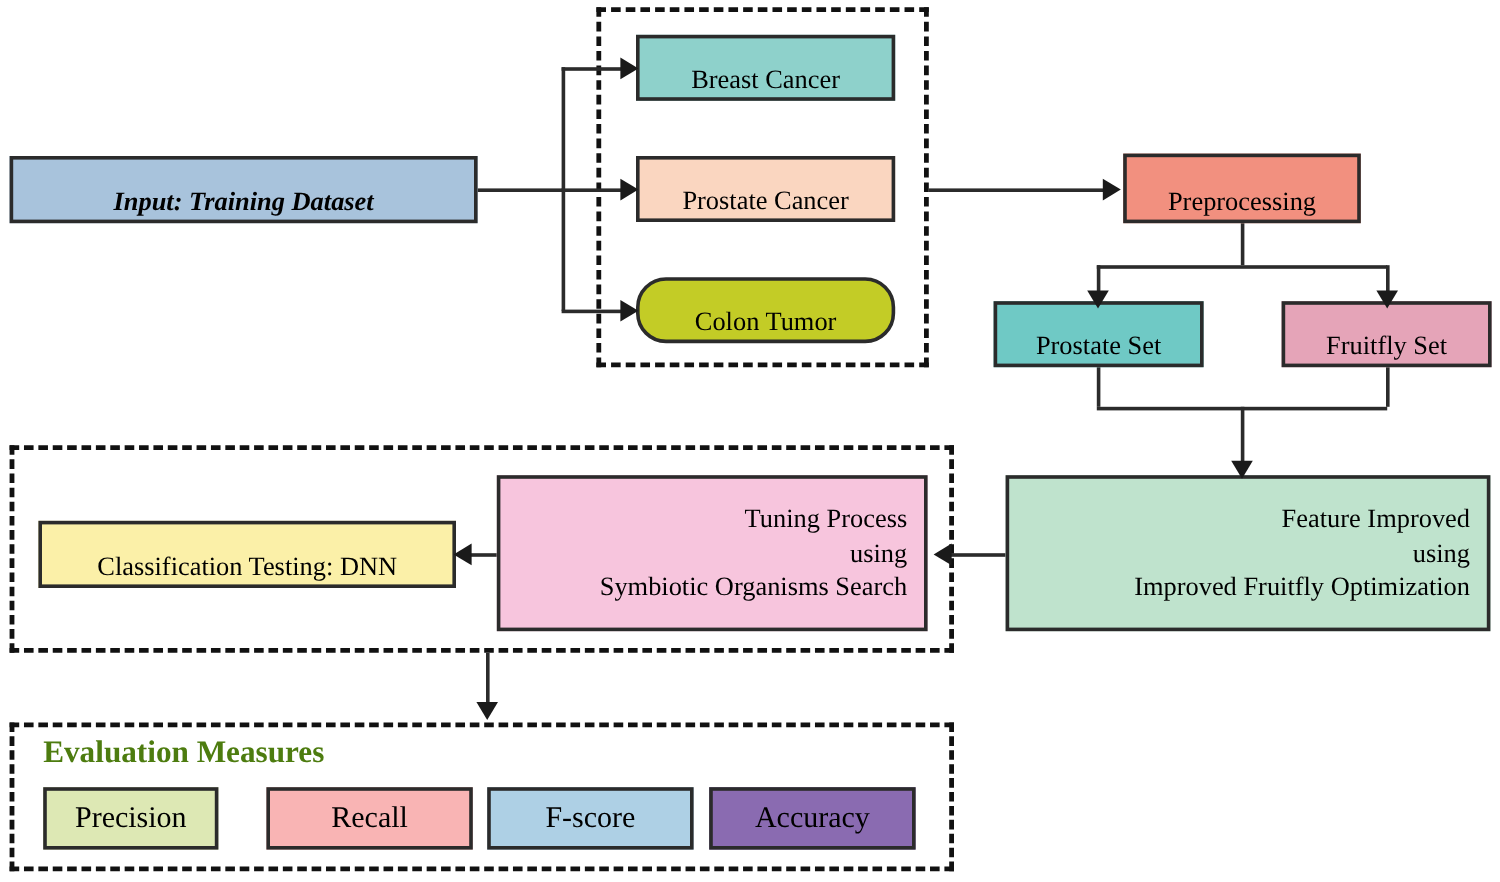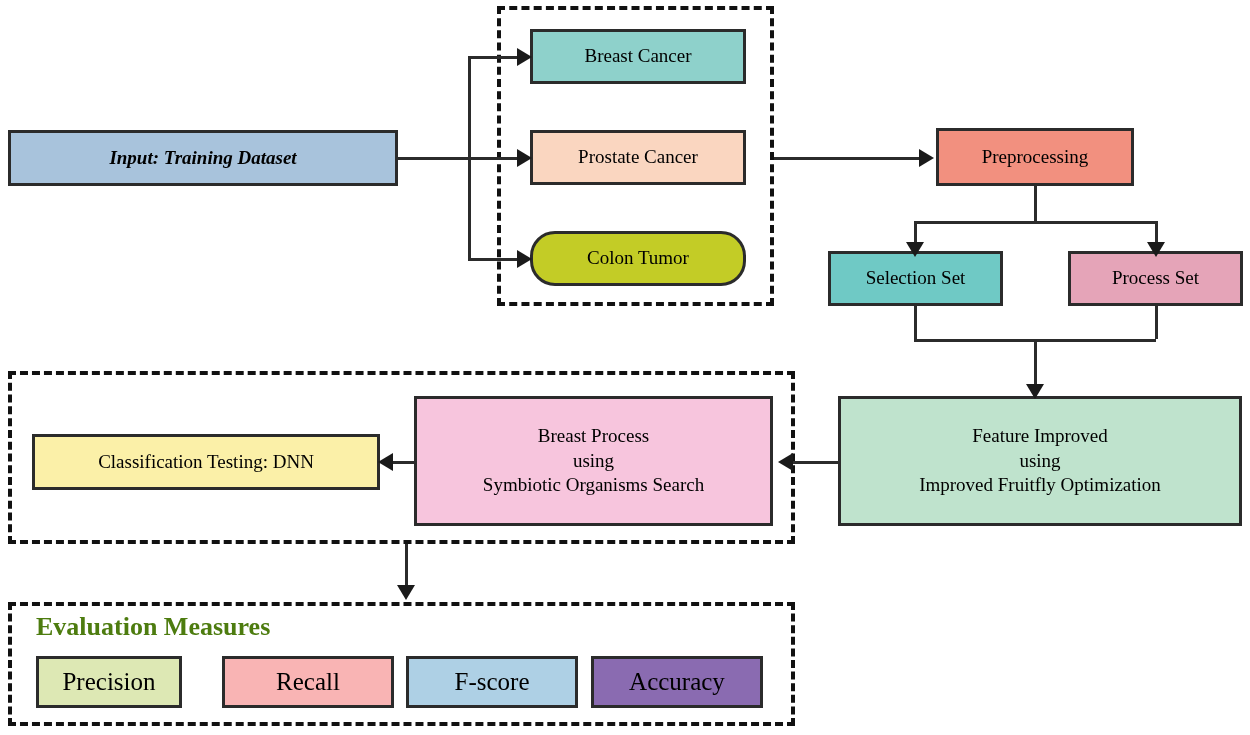--- a/index.html
+++ b/index.html
@@ -17,28 +17,28 @@
     height: 735px;
     background: #ffffff;
     overflow: hidden;
   }
   
   .node {
     position: absolute;
     box-sizing: border-box;
     border: 3px solid #2b2b2b;
     display: flex;
-    align-items: center;
+    align-items: flex-end;
     justify-content: center;
     text-align: center;
     color: #000000;
     line-height: 1.18;
     font-family: "Liberation Serif", "DejaVu Serif", serif;
-    font-size: 19px;
-    padding: 2px 24px;
+    font-size: 22px;
+    padding: 2px 14px;
     z-index: 5;
   }
   .node.bold { font-weight: bold; font-style: italic; }
   .node.multiline { line-height: 1.30; }
 
   
   .dashed-group {
     position: absolute;
     box-sizing: border-box;
     border: 4px dashed #111111;
@@ -151,44 +151,44 @@
   </div>
 
   <div class="vline" style="left:1034px; top:186px; height:35px;"></div>
   <div class="hline" style="left:914px; top:221px; width:242px;"></div>
   <div class="vline" style="left:914px; top:221px; height:24px;"></div>
   <div class="arrow arrow-down" style="left:906px; top:242px;"></div>
   <div class="vline" style="left:1155px; top:221px; height:24px;"></div>
   <div class="arrow arrow-down" style="left:1147px; top:242px;"></div>
 
   <div class="node" style="left:828px; top:251px; width:175px; height:55px; background:#6fc9c5;">
-    <span>Selection Set</span>
+    <span>Prostate Set</span>
   </div>
 
   <div class="node" style="left:1068px; top:251px; width:175px; height:55px; background:#e5a4b8;">
-    <span>Process Set</span>
+    <span>Fruitfly Set</span>
   </div>
 
   <div class="vline" style="left:914px; top:306px; height:33px;"></div>
   <div class="vline" style="left:1155px; top:306px; height:33px;"></div>
   <div class="hline" style="left:914px; top:339px; width:242px;"></div>
   <div class="vline" style="left:1034px; top:339px; height:48px;"></div>
   <div class="arrow arrow-down" style="left:1026px; top:384px;"></div>
 
   <div class="node multiline" style="left:838px; top:396px; width:404px; height:130px; background:#bfe3cd; flex-direction:column;">
     <span>Feature Improved</span>
     <span>using</span>
     <span>Improved Fruitfly Optimization</span>
   </div>
 
   <div class="hline" style="left:790px; top:461px; width:48px;"></div>
   <div class="arrow arrow-left" style="left:778px; top:453px;"></div>
 
   <div class="node multiline" style="left:414px; top:396px; width:359px; height:130px; background:#f7c5dd; flex-direction:column;">
-    <span>Breast Process</span>
+    <span>Tuning Process</span>
     <span>using</span>
     <span>Symbiotic Organisms Search</span>
   </div>
 
   <div class="hline" style="left:390px; top:461px; width:24px;"></div>
   <div class="arrow arrow-left" style="left:378px; top:453px;"></div>
 
   <div class="node" style="left:32px; top:434px; width:348px; height:56px; background:#fbf0a8;">
     <span>Classification Testing: DNN</span>
   </div>

